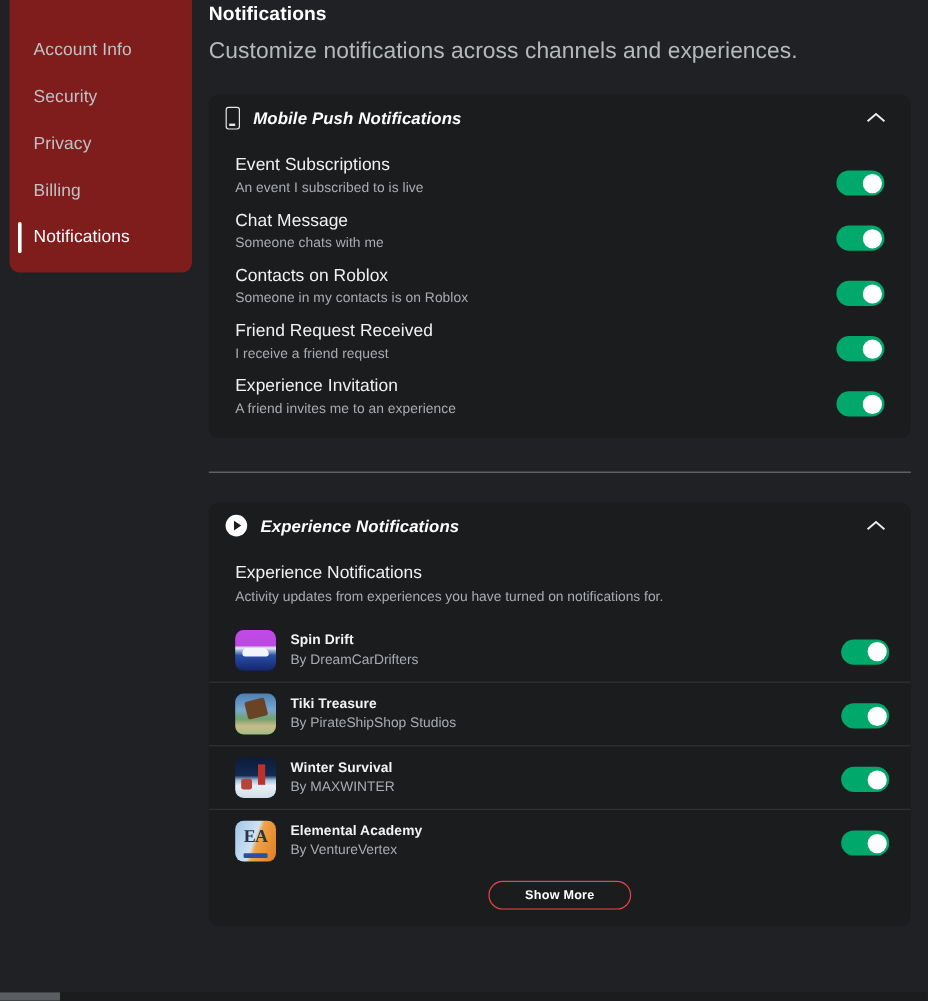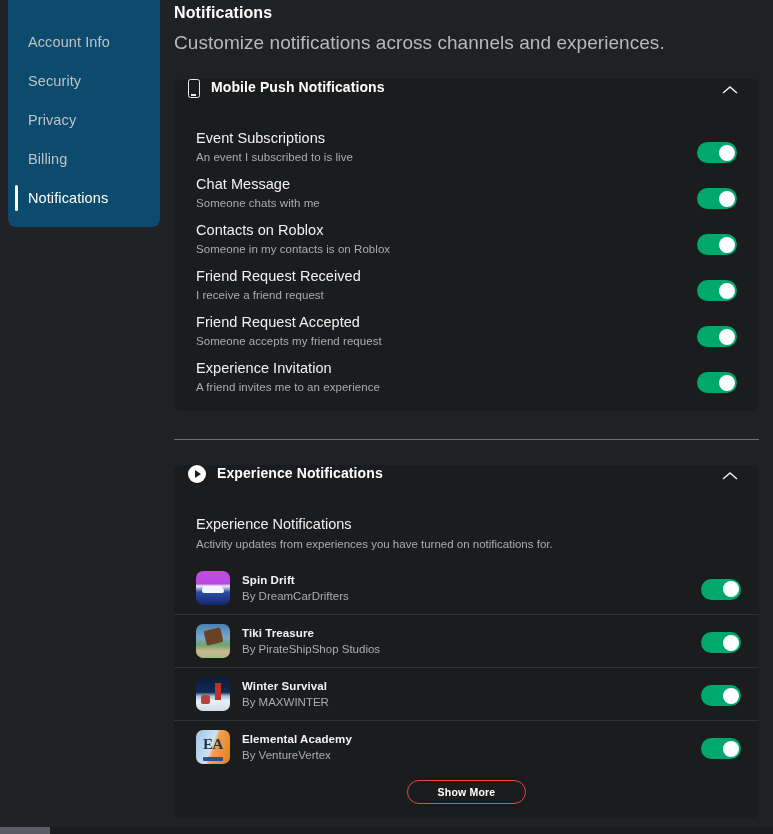--- a/index.html
+++ b/index.html
@@ -17,21 +17,21 @@
     position: relative;
   }
 
   
   #sidebar-panel {
     position: absolute;
     left: 8px;
     top: 0;
     width: 152px;
     height: 227px;
-    background: #0c4a6e;
+    background: #7f1d1d;
     border-radius: 0 0 8px 8px;
     padding-top: 22px;
   }
 
   .side-item {
     position: relative;
     height: 39px;
     display: flex;
     align-items: center;
     padding-left: 20px;
@@ -84,22 +84,24 @@
   .card {
     background: #1b1c1e;
     border-radius: 8px;
     margin-top: 25px;
     overflow: hidden;
   }
 
   .card-head {
     height: 38px;
     display: flex;
+    align-items: center;
     padding: 0 18px 0 14px;
     cursor: pointer;
+    font-style: italic;
   }
 
   .card-head-title {
     font-size: 14px;
     font-weight: bold;
     color: #ffffff;
     margin-left: 11px;
     letter-spacing: 0.1px;
   }
 
@@ -447,29 +449,20 @@
         <div class="push-text">
           <div class="push-title">Friend Request Received</div>
           <div class="push-sub">I receive a friend request</div>
         </div>
         <div class="toggle">
             <span class="knob"></span>
           </div>
       </div>
       <div class="push-row">
         <div class="push-text">
-          <div class="push-title">Friend Request Accepted</div>
-          <div class="push-sub">Someone accepts my friend request</div>
-        </div>
-        <div class="toggle">
-            <span class="knob"></span>
-          </div>
-      </div>
-      <div class="push-row">
-        <div class="push-text">
           <div class="push-title">Experience Invitation</div>
           <div class="push-sub">A friend invites me to an experience</div>
         </div>
         <div class="toggle">
             <span class="knob"></span>
           </div>
       </div>
     </div>
   </div>
 

